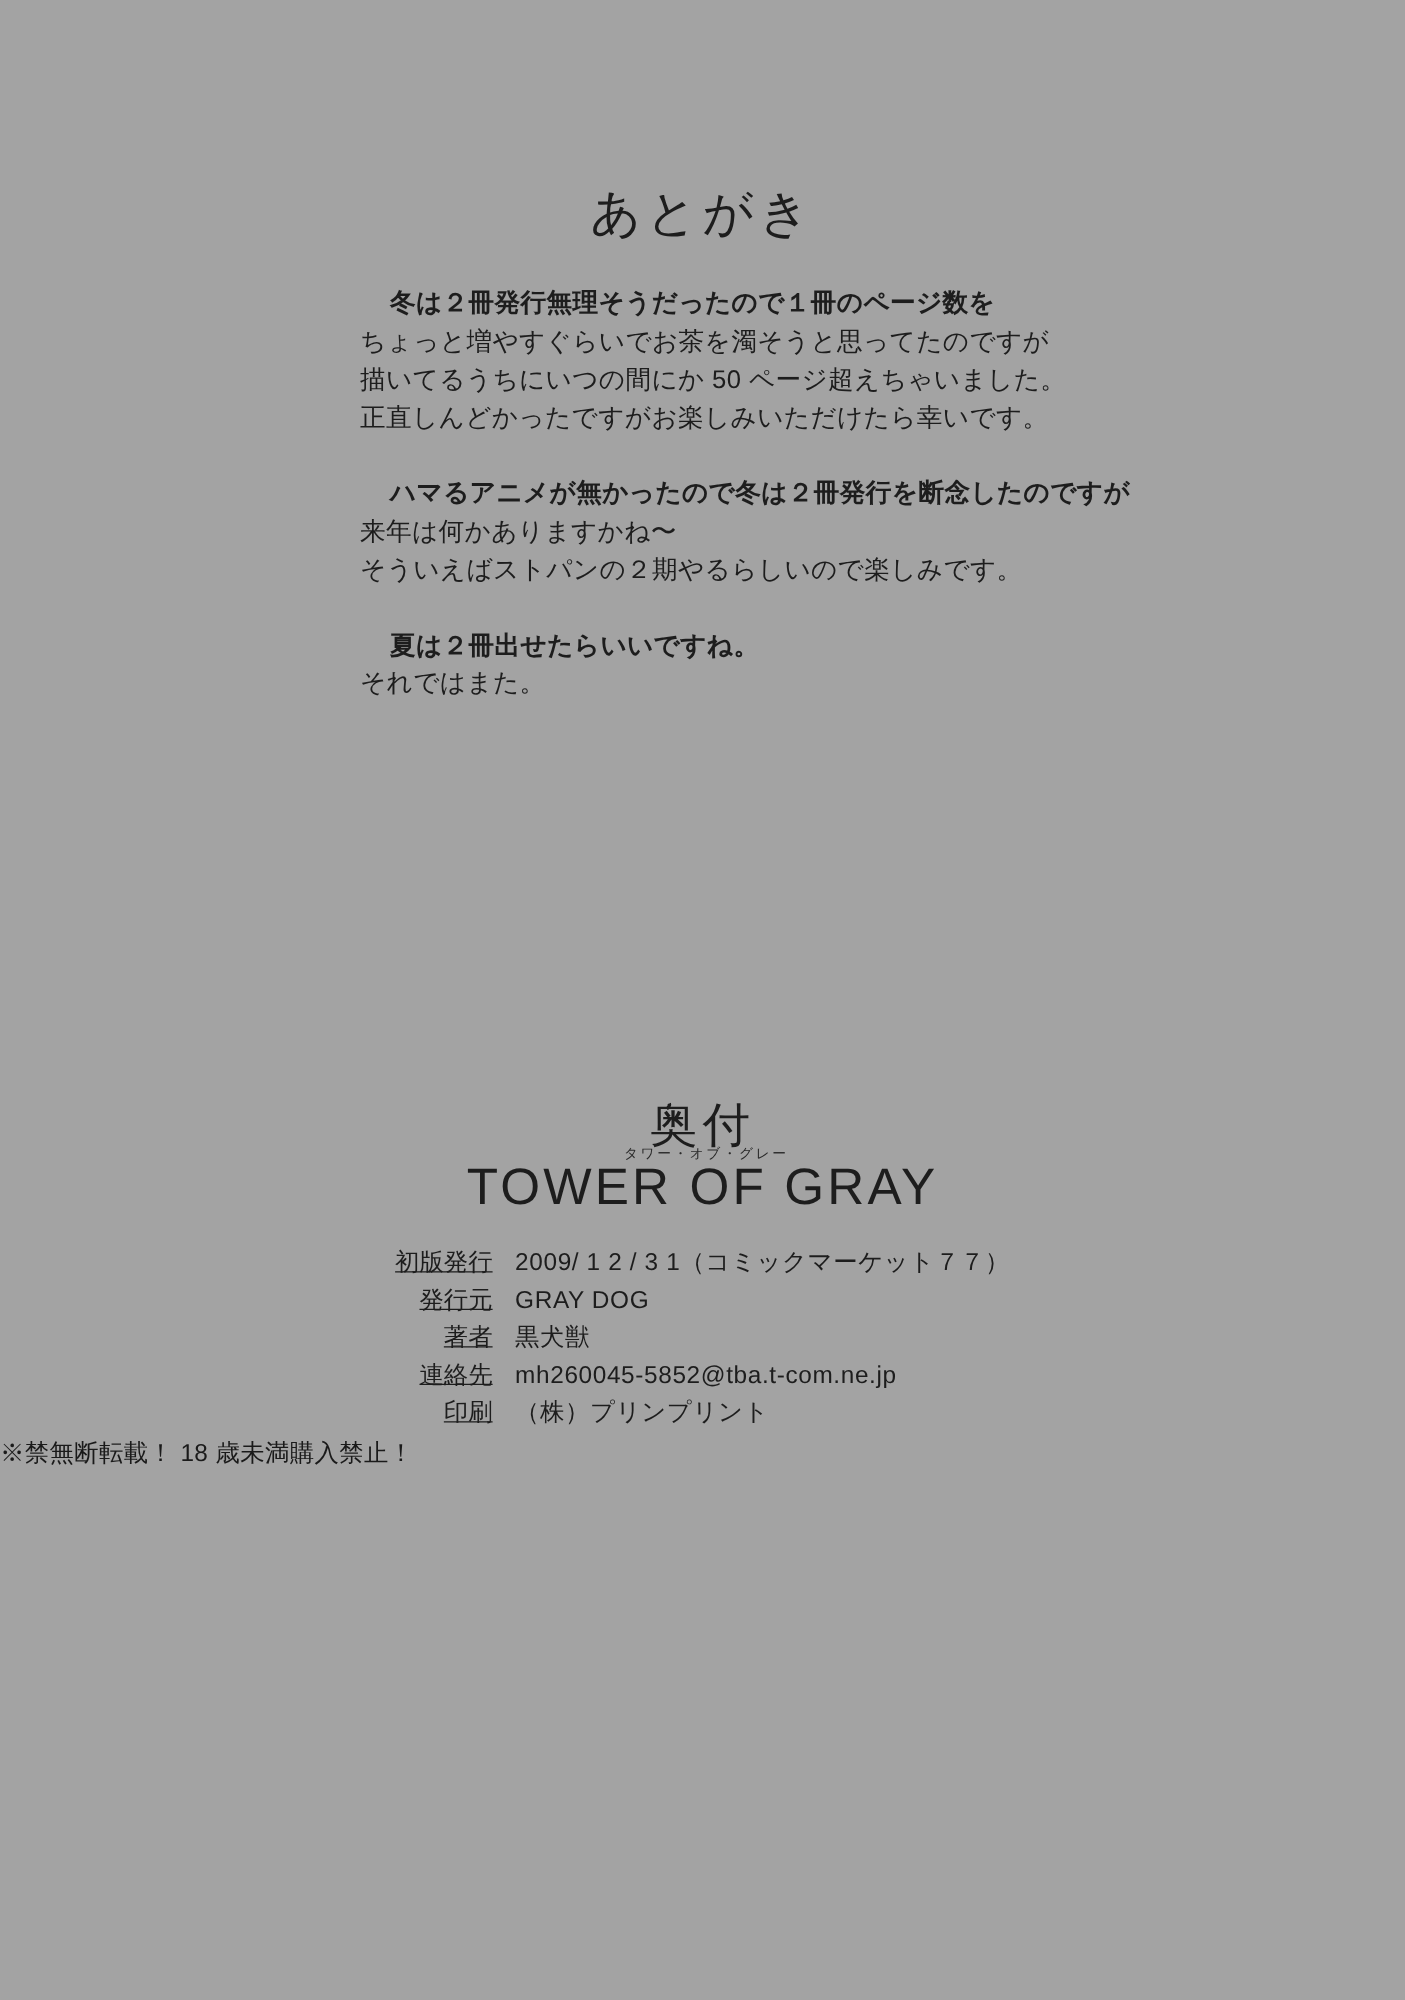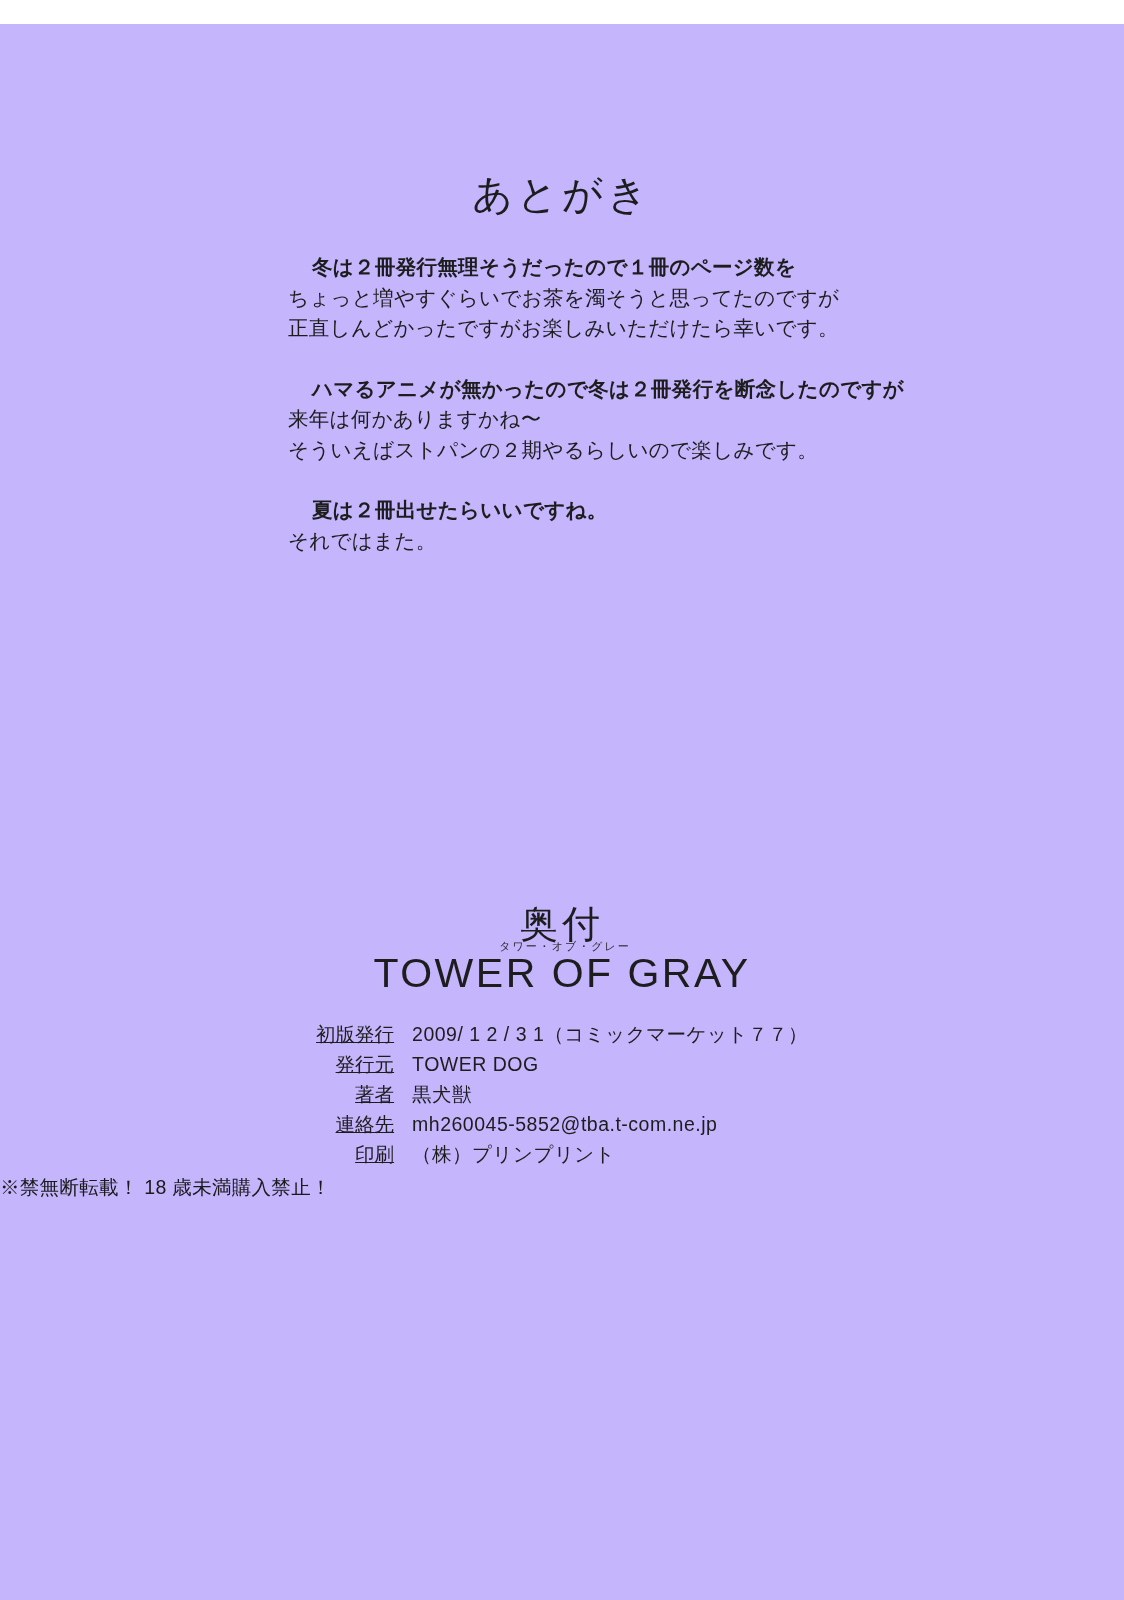--- a/index.html
+++ b/index.html
@@ -11,22 +11,21 @@
     width: 1124px;
     height: 1600px;
     position: relative;
     font-family: "Liberation Sans", sans-serif;
     color: #1a1a1a;
     overflow: hidden;
   }
   .page {
     position: absolute;
     inset: 0;
-    background: #c4b5fd;
-    margin-top: 24px;
+    background: #a3a3a3;
   }
 
   
   .afterword-title {
     position: absolute;
     top: 143px;
     left: 0;
     width: 100%;
     text-align: center;
     font-size: 40px;
@@ -139,20 +138,21 @@
 </head>
 <body>
 
 <div class="page">
 
   <div class="afterword-title">あとがき</div>
 
   <div class="afterword-body">
     <p class="indent">冬は２冊発行無理そうだったので１冊のページ数を</p>
     <p>ちょっと増やすぐらいでお茶を濁そうと思ってたのですが</p>
+    <p>描いてるうちにいつの間にか 50 ページ超えちゃいました。</p>
     <p>正直しんどかったですがお楽しみいただけたら幸いです。</p>
 
     <div class="para-gap"></div>
 
     <p class="indent">ハマるアニメが無かったので冬は２冊発行を断念したのですが</p>
     <p>来年は何かありますかね〜</p>
     <p>そういえばストパンの２期やるらしいので楽しみです。</p>
 
     <div class="para-gap"></div>
 
@@ -169,21 +169,21 @@
 
   <div class="imprint">
     <table>
       <tbody>
         <tr>
           <td class="label">初版発行</td>
           <td class="value">2009/ 1 2 / 3 1（コミックマーケット７７）</td>
         </tr>
         <tr>
           <td class="label">発行元</td>
-          <td class="value">TOWER DOG</td>
+          <td class="value">GRAY DOG</td>
         </tr>
         <tr>
           <td class="label">著者</td>
           <td class="value">黒犬獣</td>
         </tr>
         <tr>
           <td class="label">連絡先</td>
           <td class="value">mh260045-5852@tba.t-com.ne.jp</td>
         </tr>
         <tr>

